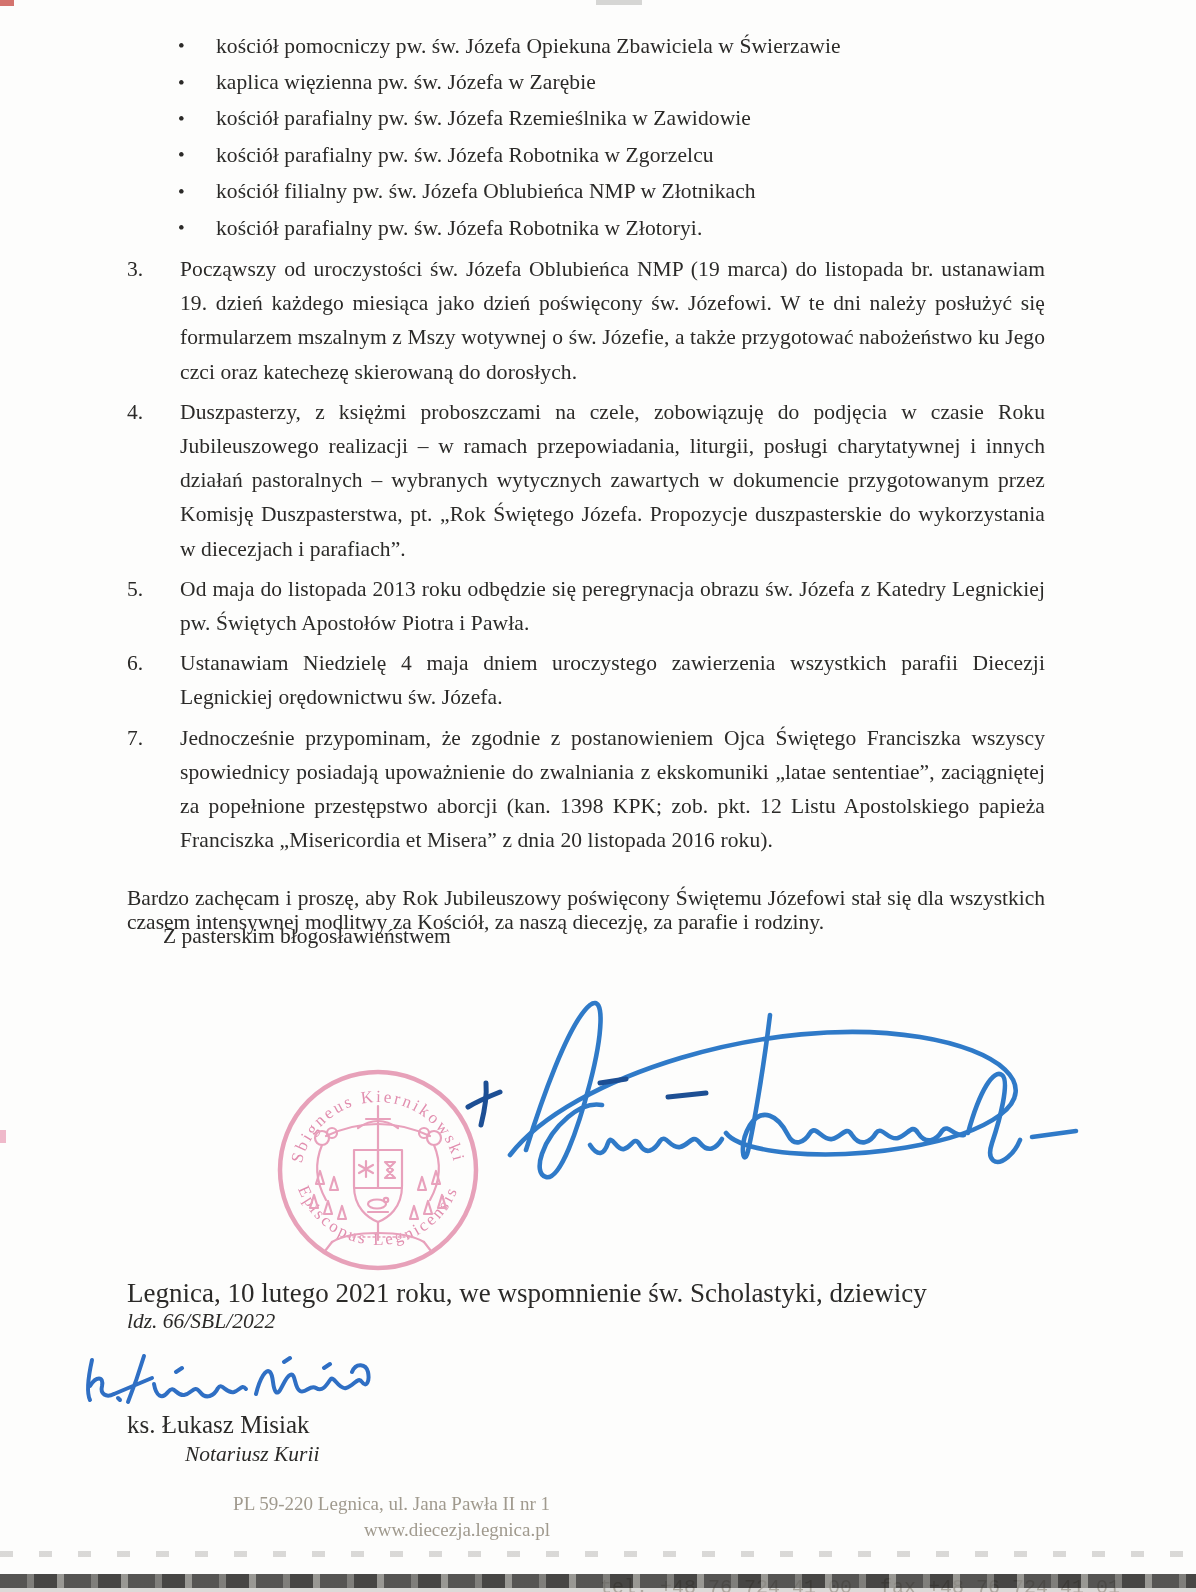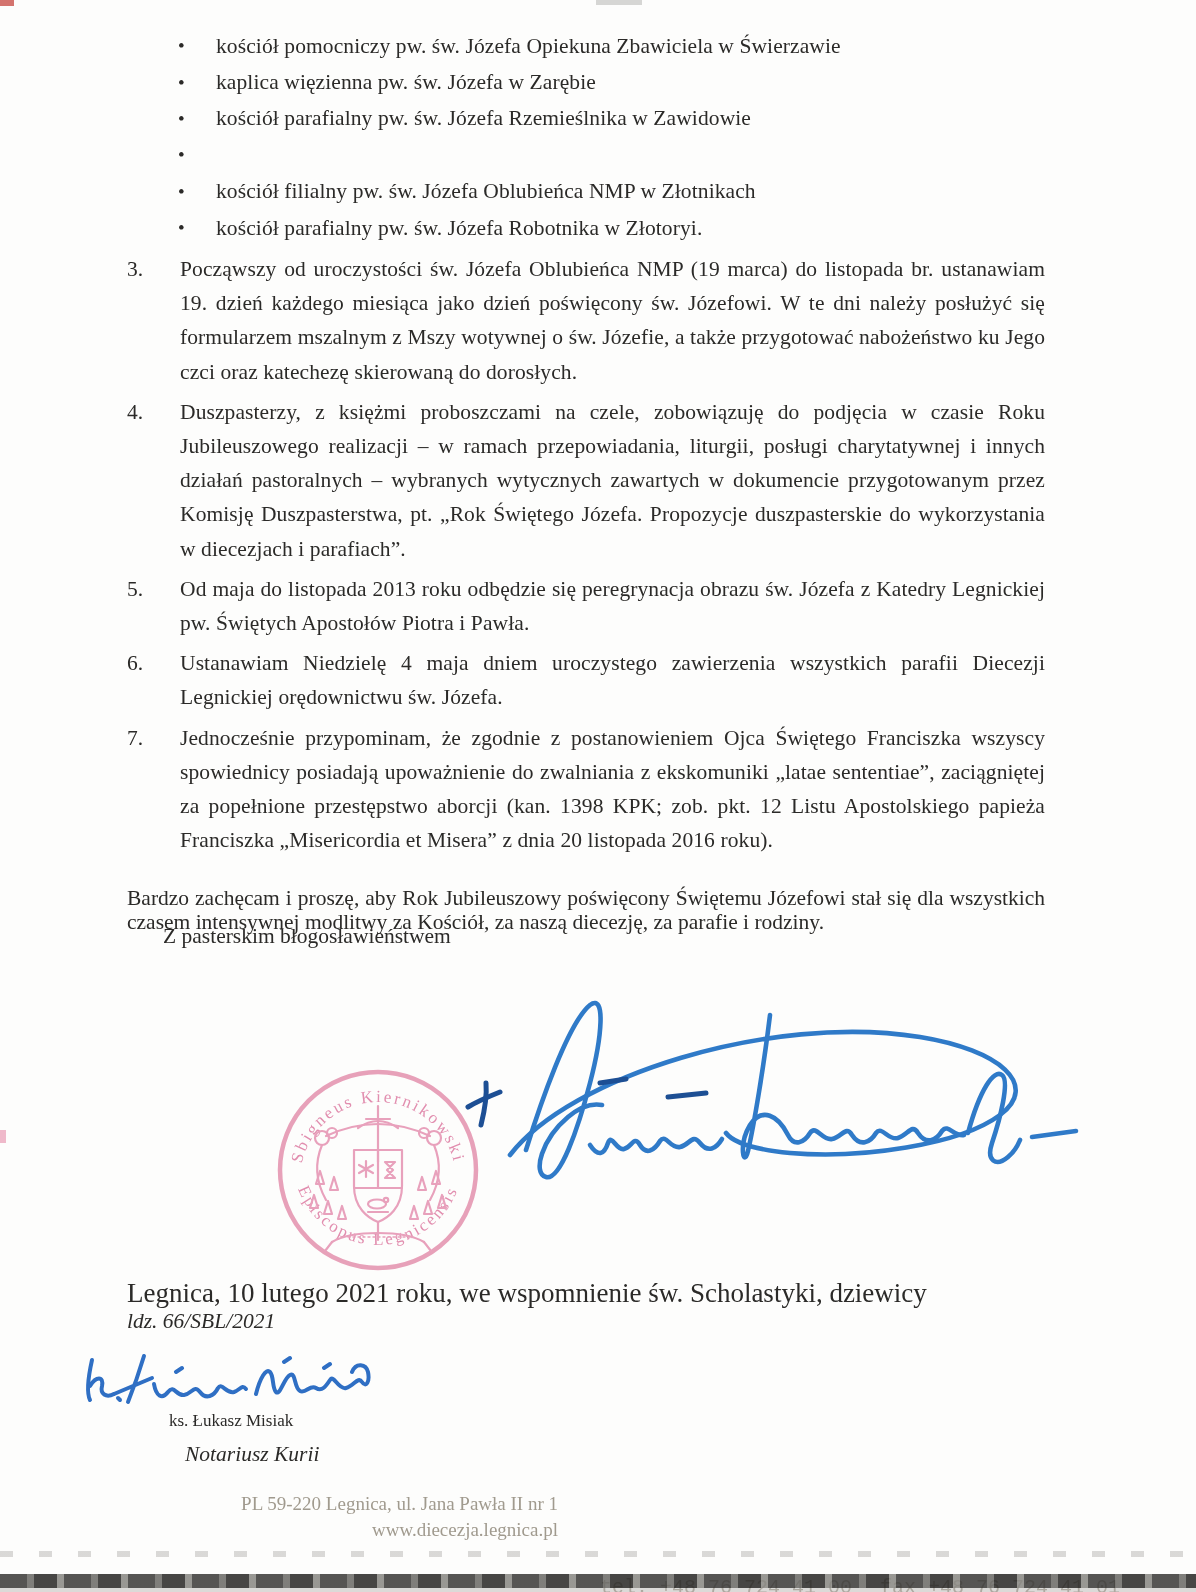--- a/index.html
+++ b/index.html
@@ -14,24 +14,24 @@
   .bullet-text{font-size:21.5px;letter-spacing:.1px;}
   
   .numbered-list{position:absolute;left:127px;top:252px;width:918px;}
   .num-item{display:flex;margin-bottom:6px;}
   .num{flex:none;width:53px;font-size:21.5px;line-height:34.2px;}
   .itext{flex:1;font-size:21.5px;line-height:34.2px;text-align:justify;letter-spacing:.1px;}
   .closing{position:absolute;left:127px;top:886px;width:918px;font-size:21.5px;line-height:24px;text-align:justify;}
   .valediction{position:absolute;left:163px;top:924px;font-size:21.5px;}
   .dateline{position:absolute;left:127px;top:1278px;font-size:27px;}
   .reference{position:absolute;left:127px;top:1309px;font-size:21.5px;font-style:italic;}
-  .notary-name{position:absolute;left:127px;top:1411px;font-size:17px;margin-left:42px;}
+  .notary-name{position:absolute;left:127px;top:1411px;font-size:25px;}
   .notary-title{position:absolute;left:140px;top:1442px;font-size:21.5px;font-style:italic;margin-left:45px;}
   
-  .footer-left{position:absolute;left:192px;top:1491px;width:366px;text-align:right;font-size:19px;color:#a09a8e;line-height:26px;}
+  .footer-left{position:absolute;left:184px;top:1491px;width:366px;text-align:right;font-size:19px;color:#a09a8e;line-height:26px;}
   .footer-right{position:absolute;left:600px;top:1575px;font-size:20px;color:#a09a8e;line-height:26px;font-family:Liberation Mono, monospace;}
   .footer-row{display:flex;gap:28px;}
   
   .stamp{position:absolute;left:274px;top:1066px;opacity:.85;}
   .bishop-signature{position:absolute;left:440px;top:985px;}
   .notary-signature{position:absolute;left:78px;top:1342px;}
   
   .artifact{position:absolute;}
   .art-topleft{left:0;top:0;width:14px;height:6px;background:#cc5a55;opacity:.85;}
   .art-topmid{left:596px;top:0;width:46px;height:5px;background:#d6d6d4;}
@@ -56,20 +56,21 @@
     <div class="bullet-row">
       <span class="bullet-dot">•</span>
       <span class="bullet-text">kaplica więzienna pw. św. Józefa w Zarębie</span>
     </div>
     <div class="bullet-row">
       <span class="bullet-dot">•</span>
       <span class="bullet-text">kościół parafialny pw. św. Józefa Rzemieślnika w Zawidowie</span>
     </div>
     <div class="bullet-row">
       <span class="bullet-dot">•</span>
+      <span class="bullet-text">kościół parafialny pw. św. Józefa Robotnika w Zgorzelcu</span>
     </div>
     <div class="bullet-row">
       <span class="bullet-dot">•</span>
       <span class="bullet-text">kościół filialny pw. św. Józefa Oblubieńca NMP w Złotnikach</span>
     </div>
     <div class="bullet-row">
       <span class="bullet-dot">•</span>
       <span class="bullet-text">kościół parafialny pw. św. Józefa Robotnika w Złotoryi.</span>
     </div>
   </div>
@@ -171,21 +172,21 @@
         <path d="M592,152 L636,146" stroke="#2f7ac8"></path>
       </g>
       <g stroke="#1d4f94" stroke-width="5">
         <path d="M160,98 L186,94"></path>
         <path d="M228,112 L266,108"></path>
       </g>
     </g>
   </svg>
 
   <div class="dateline">Legnica, 10 lutego 2021 roku, we wspomnienie św. Scholastyki, dziewicy</div>
-  <div class="reference">ldz. 66/SBL/2021</div>
+  <div class="reference">ldz. 66/SBL/2022</div>
 
   <svg class="notary-signature" width="300" height="78" viewBox="0 0 300 78">
     <g fill="none" stroke="#2f6fc4" stroke-width="4" stroke-linecap="round" stroke-linejoin="round">
       <path d="M14,18 C10,36 8,50 12,58 M12,44 C18,34 26,34 24,44 C22,52 28,56 36,52"></path>
       <path d="M40,56 l2,2"></path>
       <path d="M66,14 C60,34 54,50 50,60 M36,52 L74,36"></path>
       <path d="M76,42 C78,54 84,58 90,50 C96,42 98,54 106,53 C114,52 116,42 122,50 C128,58 136,54 140,46 C144,40 148,52 156,50 C162,48 164,42 168,47"></path>
       <path d="M178,52 C182,36 188,26 192,30 C196,34 194,46 198,50 C202,54 206,36 212,33 C218,30 216,46 222,49 C228,52 232,42 238,46 C244,50 248,44 252,38 C256,32 260,48 268,46 C276,44 280,34 284,40 C288,46 292,40 290,30 C288,22 278,20 274,30"></path>
       <path d="M98,30 L104,26 M206,20 L212,16 M246,26 L252,22"></path>
     </g>

